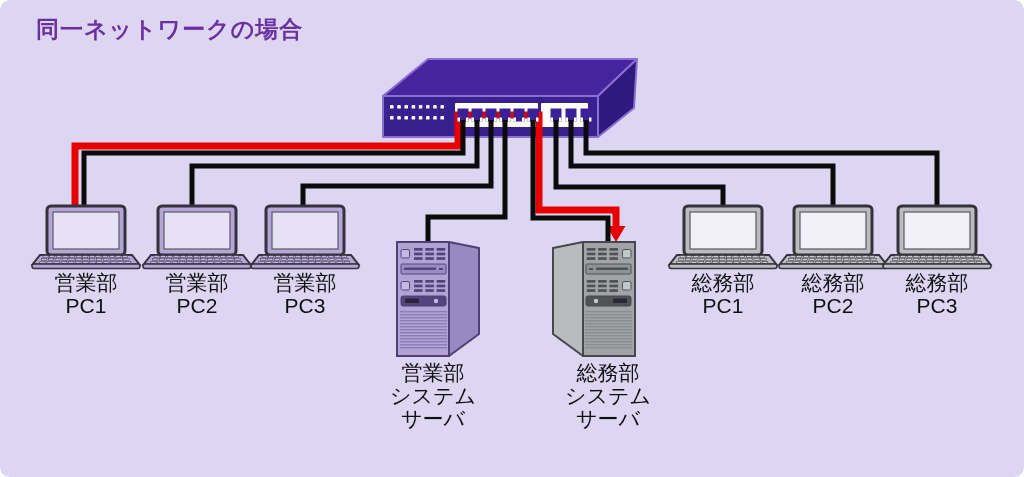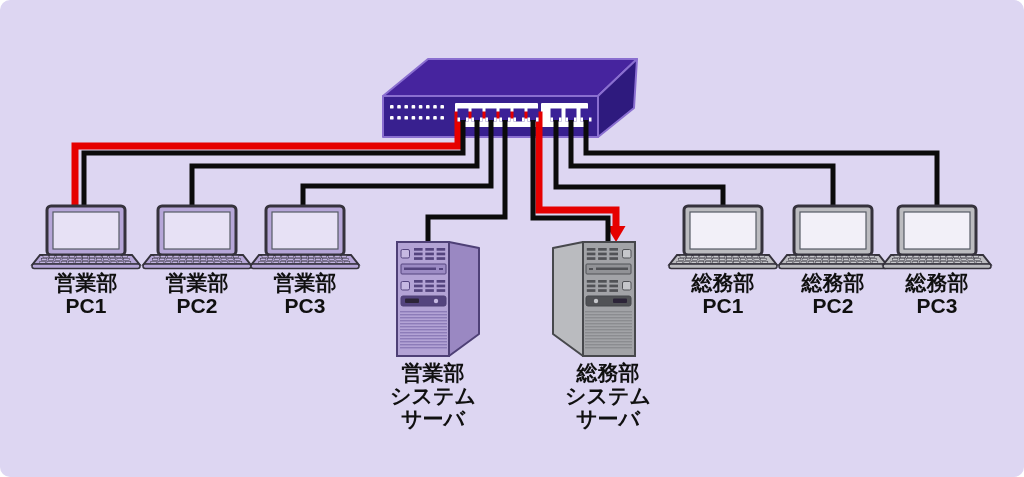--- a/index.html
+++ b/index.html
@@ -11,21 +11,21 @@
   .title{
     position:absolute;left:36px;top:14px;
     font-size:23px;font-weight:bold;color:#6b2fa0;letter-spacing:1px;
   }
   .switch-label{
     position:absolute;left:419px;top:58px;width:210px;text-align:center;
     font-size:27px;font-weight:bold;color:#ffffff;letter-spacing:1px;
   }
   .dev-label{
     position:absolute;width:150px;text-align:center;
-    font-size:21px;font-weight:bold;color:#101010;line-height:23px;
+    font-size:21px;font-weight:normal;color:#101010;line-height:23px;
   }
   .device{position:absolute;}
   svg.diagram{position:absolute;left:0;top:0;}
   .sw-top{fill:#46249e;stroke:#8a6fd0;stroke-width:2;stroke-linejoin:round;}
   .sw-front{fill:#38208f;stroke:#8a6fd0;stroke-width:2;stroke-linejoin:round;}
   .sw-side{fill:#2e1a7e;stroke:#8a6fd0;stroke-width:2;stroke-linejoin:round;}
   .port-strip{fill:#ffffff;}
   .cable-black{fill:none;stroke:#0b0b0b;stroke-width:5;stroke-linejoin:miter;}
   .cable-red{fill:none;stroke:#e60000;stroke-width:7;stroke-linejoin:miter;}
   .arrow-red{fill:#e60000;}
@@ -119,20 +119,21 @@
       <path class="cable-black" d="M 192,206 V 166 H 477 V 120"></path>
       <path class="cable-black" d="M 303,206 V 186 H 491 V 120"></path>
       <path class="cable-black" d="M 428,244 V 217 H 505 V 120"></path>
       <path class="cable-black" d="M 608,244 V 218 H 533 V 120"></path>
       <path class="cable-black" d="M 723,206 V 187 H 556 V 120"></path>
       <path class="cable-black" d="M 833,206 V 166 H 571 V 120"></path>
       <path class="cable-black" d="M 937,206 V 153 H 586 V 120"></path>
     </g>
   </svg>
 
+  <div class="title">同一ネットワークの場合</div>
 
   <div id="devices">
       <div class="device" style="left: 30px; top: 204px;"><svg width="112" height="66" viewBox="0 0 112 66">
     <rect x="17" y="2" width="78" height="49" rx="4" fill="#b6a6d8" stroke="#35323c" stroke-width="3"></rect>
     <rect x="23" y="8" width="66" height="37" fill="#e7e1f5" stroke="#555a64" stroke-width="1.2"></rect>
     <polygon points="10,51 102,51 109.5,60.5 2.5,60.5" fill="#b6a6d8" stroke="#35323c" stroke-width="2"></polygon>
     <rect x="13.0" y="51.6" width="5.2" height="2.2" fill="#c2b3e0" stroke="#35323c" stroke-width="0.5"></rect>
           <rect x="19.6" y="51.6" width="5.2" height="2.2" fill="#c2b3e0" stroke="#35323c" stroke-width="0.5"></rect>
           <rect x="26.2" y="51.6" width="5.2" height="2.2" fill="#c2b3e0" stroke="#35323c" stroke-width="0.5"></rect>
           <rect x="32.8" y="51.6" width="5.2" height="2.2" fill="#c2b3e0" stroke="#35323c" stroke-width="0.5"></rect>

